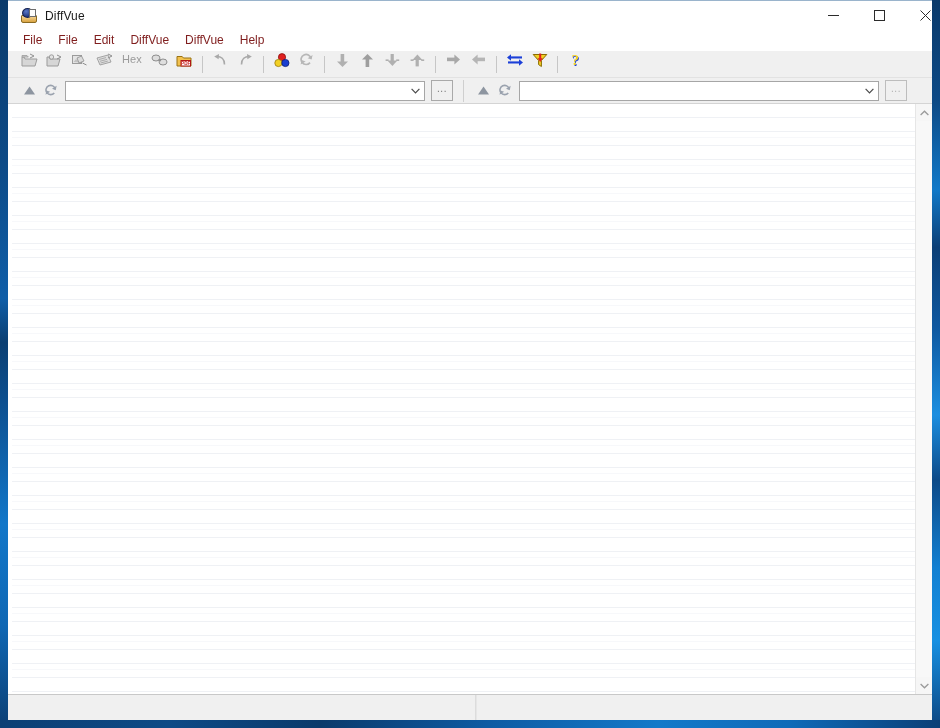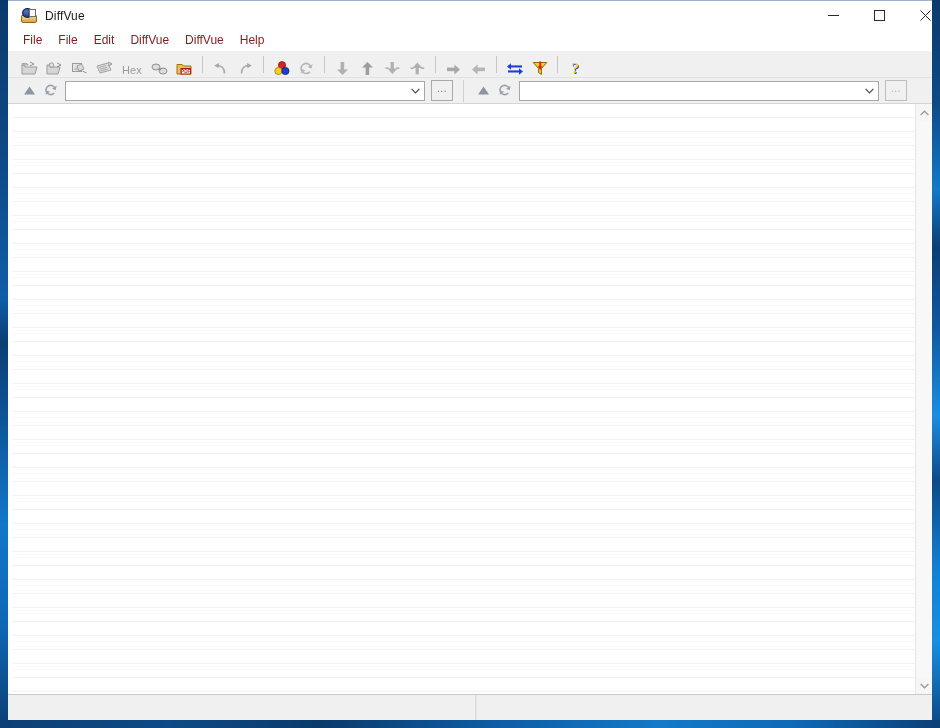--- a/index.html
+++ b/index.html
@@ -143,21 +143,21 @@
     background: #f0f0f0;
     border-bottom: 1px solid #e2e2e2;
     box-sizing: border-box;
     display: flex;
     align-items: center;
     padding-left: 9px;
     z-index: 26;
   }
   .tbtn {
     width: 25px; height: 23px;
-    display: flex; align-items: flex-end; justify-content: center;
+    display: flex; align-items: flex-start; justify-content: center;
     flex: none;
     cursor: default;
   }
   .tsep {
     width: 1px; height: 17px;
     background: #c6c6c6;
     margin: 0 5px;
     flex: none;
   }
   .tlabel-hex {

